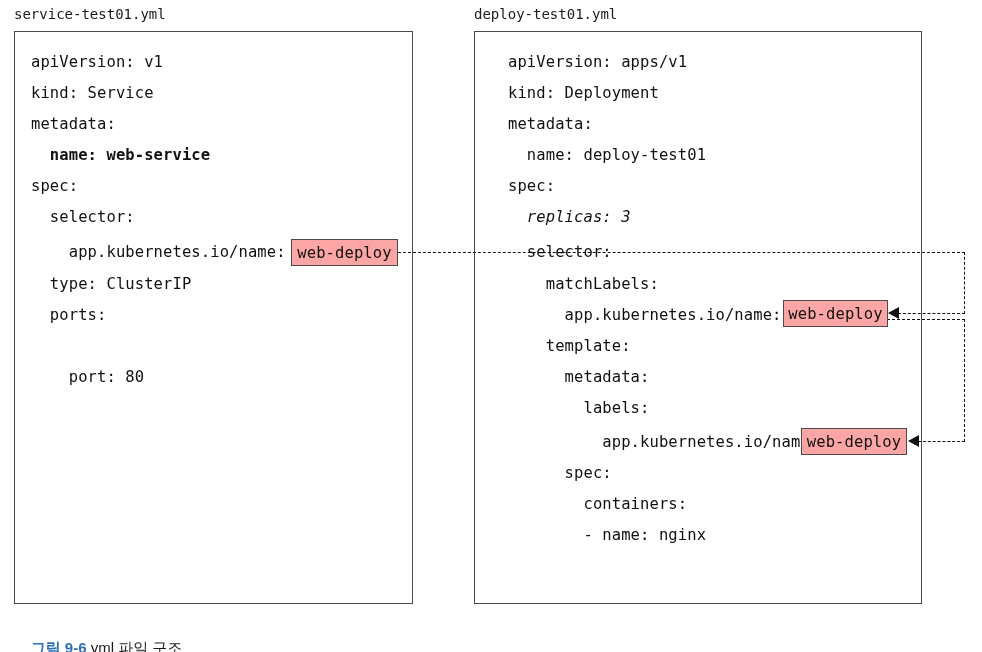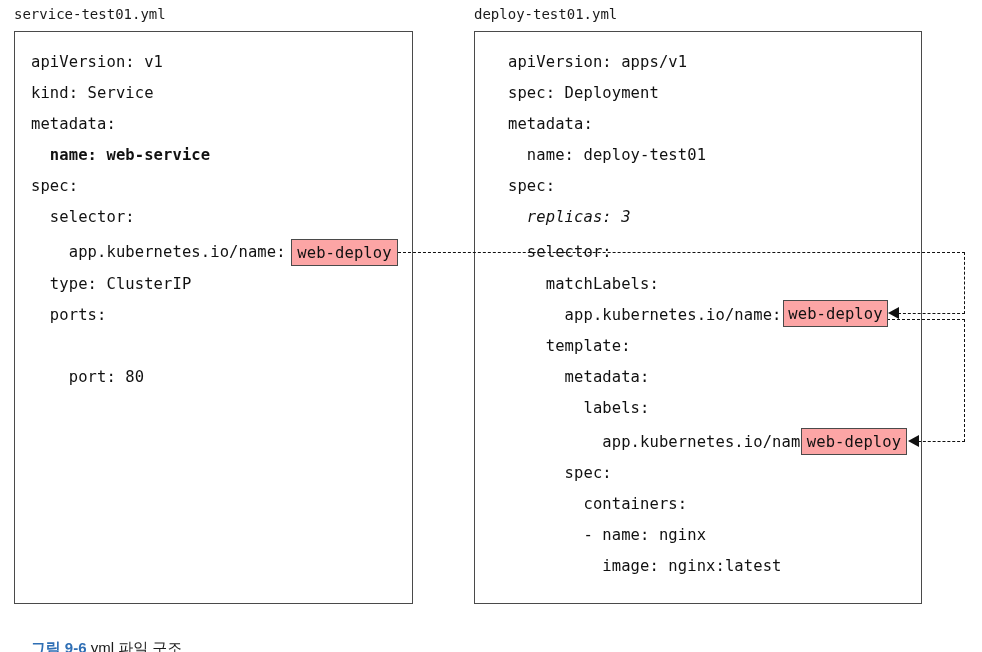--- a/index.html
+++ b/index.html
@@ -123,36 +123,35 @@
     <div class="code-line" style="left:31px; top:116px;">metadata:</div>
     <div class="code-line" style="left:31px; top:147px;font-weight:bold;">  name: web-service</div>
     <div class="code-line" style="left:31px; top:178px;">spec:</div>
     <div class="code-line" style="left:31px; top:209px;">  selector:</div>
     <div class="code-line" style="left:31px; top:244px;">    app.kubernetes.io/name:</div>
     <div class="code-line" style="left:31px; top:276px;">  type: ClusterIP</div>
     <div class="code-line" style="left:31px; top:307px;">  ports:</div>
     <div class="code-line" style="left:31px; top:369px;">    port: 80</div>
 
     <div class="code-line" style="left:508px; top:54px;">apiVersion: apps/v1</div>
-    <div class="code-line" style="left:508px; top:85px;">spec: Deployment</div>
+    <div class="code-line" style="left:508px; top:85px;">kind: Deployment</div>
     <div class="code-line" style="left:508px; top:116px;">metadata:</div>
     <div class="code-line" style="left:508px; top:147px;">  name: deploy-test01</div>
     <div class="code-line" style="left:508px; top:178px;">spec:</div>
     <div class="code-line" style="left:508px; top:209px;font-style:italic;">  replicas: 3</div>
     <div class="code-line" style="left:508px; top:244px;">  selector:</div>
     <div class="code-line" style="left:508px; top:276px;">    matchLabels:</div>
     <div class="code-line" style="left:508px; top:307px;">      app.kubernetes.io/name:</div>
     <div class="code-line" style="left:508px; top:338px;">    template:</div>
     <div class="code-line" style="left:508px; top:369px;">      metadata:</div>
     <div class="code-line" style="left:508px; top:400px;">        labels:</div>
     <div class="code-line" style="left:508px; top:434px;">          app.kubernetes.io/name:</div>
     <div class="code-line" style="left:508px; top:465px;">      spec:</div>
     <div class="code-line" style="left:508px; top:496px;">        containers:</div>
     <div class="code-line" style="left:508px; top:527px;">        - name: nginx</div>
-    <div class="code-line" style="left:508px; top:558px;">          image: nginx:latest</div>
   </div>
 
   <div class="hline" style="left:398px; top:252px; width:567px;"></div>
   <div class="vline" style="left:964px; top:252px; height:62px;"></div>
   <div class="hline" style="left:898px; top:313px; width:67px;"></div>
   <div class="arrow-left" style="left:888px; top:307px;"></div>
 
   <div class="hline" style="left:887px; top:319px; width:78px;"></div>
   <div class="vline" style="left:964px; top:319px; height:123px;"></div>
   <div class="hline" style="left:918px; top:441px; width:47px;"></div>

